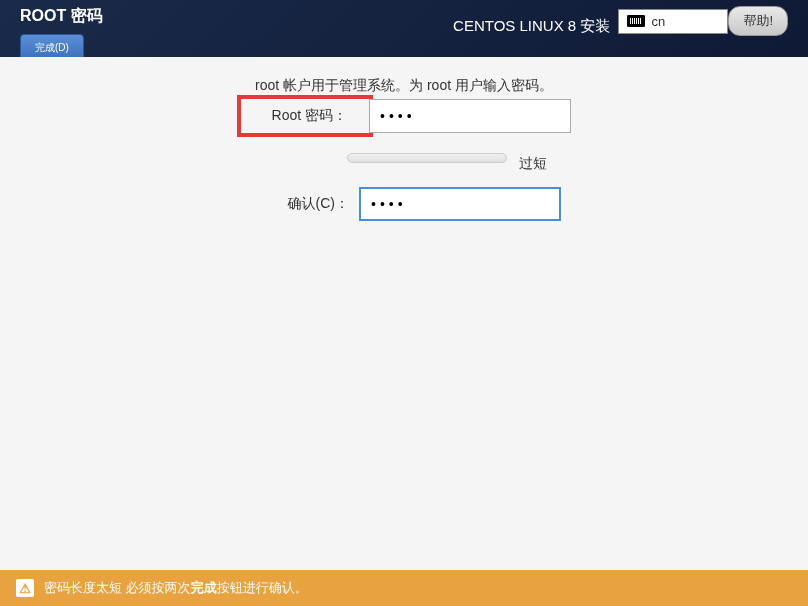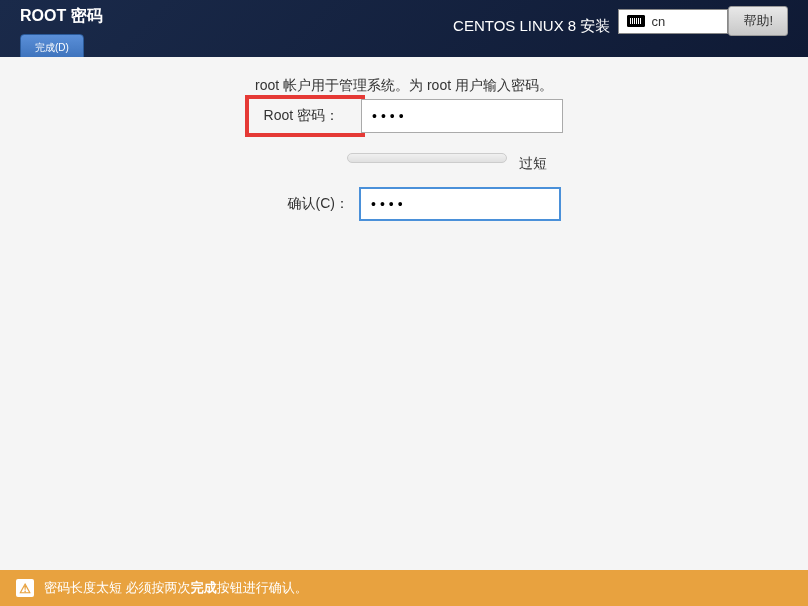--- a/index.html
+++ b/index.html
@@ -84,21 +84,21 @@
       position: absolute;
       top: 2px;
       left: 2px;
       right: 2px;
       bottom: 2px;
       background: repeating-linear-gradient(90deg, #fff 0, #fff 1px, #000 1px, #000 2px);
     }
     .help-button {
       background: linear-gradient(to bottom, #e8e8e8, #c8c8c8);
       border: 1px solid #999;
-      border-radius: 3px;
+      border-radius: 12px;
       padding: 5px 14px;
       font-size: 13px;
       cursor: pointer;
       color: #333;
     }
     .content {
       padding: 20px 40px;
       background: #f5f5f5;
       height: calc(606px - 72px - 36px);
       position: relative;
@@ -116,21 +116,21 @@
     }
     .form-label {
       width: 100px;
       text-align: right;
       font-size: 14px;
       color: #333;
       padding-right: 10px;
     }
     .highlight-box {
       border: 4px solid #e53935;
-      padding: 8px 12px 8px 0;
+      padding: 8px 12px 8px 16px;
       margin-right: -4px;
     }
     .password-input {
       width: 202px;
       height: 34px;
       border: 1px solid #aaa;
       padding: 6px 10px;
       font-size: 14px;
       letter-spacing: 4px;
       background: #fff;

